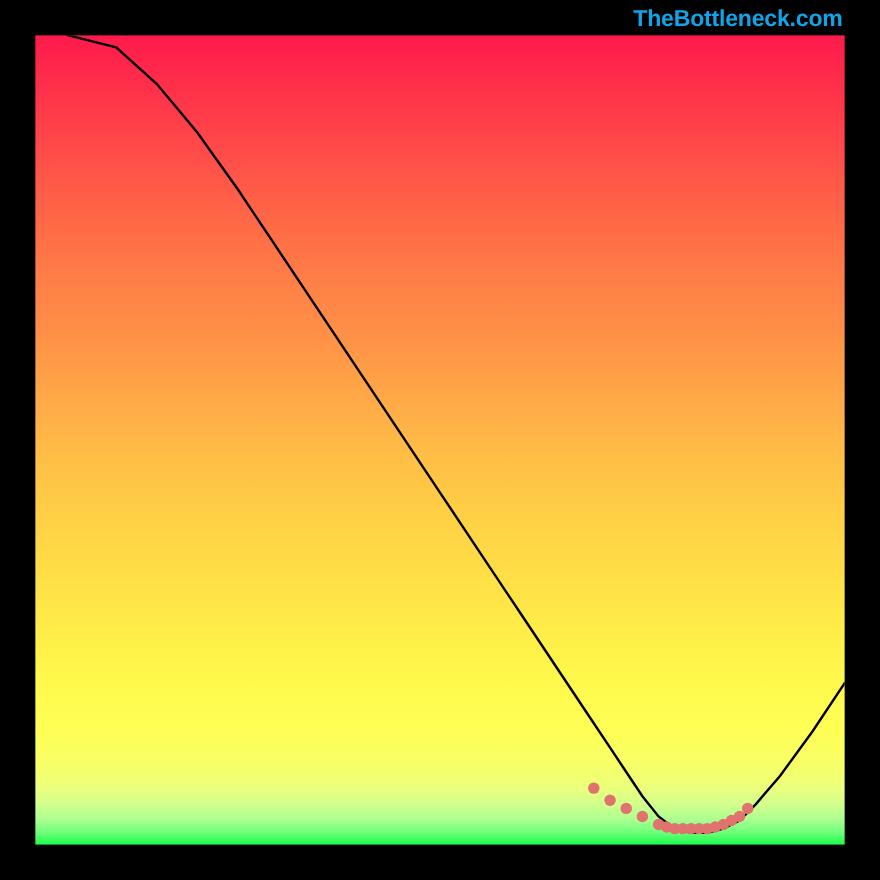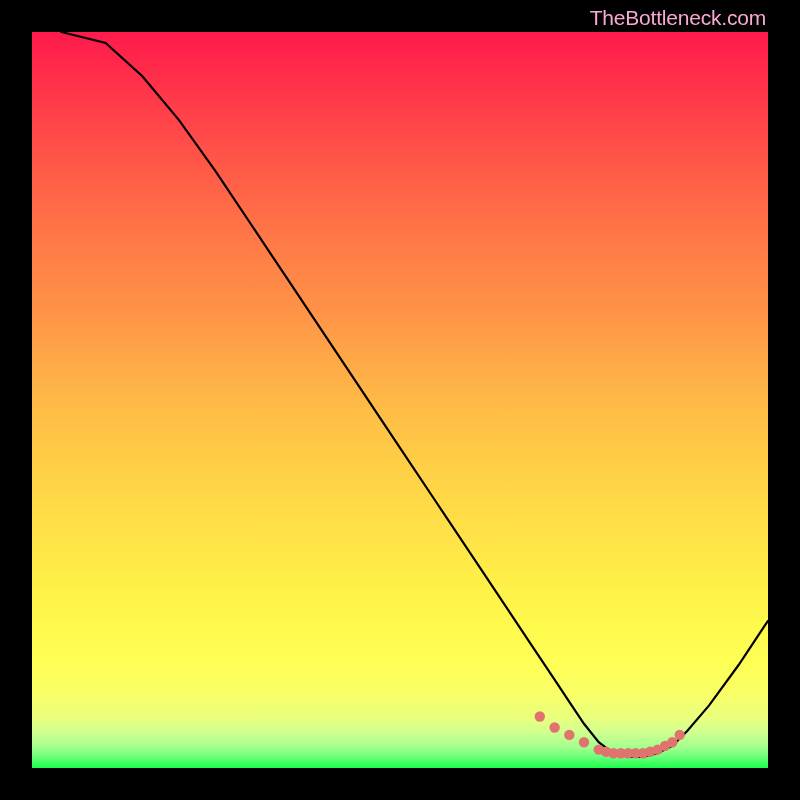--- a/index.html
+++ b/index.html
@@ -58,22 +58,22 @@
     top: 0;
     width: 100%;
     height: 100%;
     pointer-events: none;
   }
   .attribution {
     position: absolute;
     top: 6px;
     right: 34px;
     font-size: 21px;
-    font-weight: normal;
-    color: #f9a8d4;
+    font-weight: bold;
+    color: #0ea5e9;
     letter-spacing: -0.2px;
   }
 </style>
 </head>
 <body>
 
 <div class="chart-container">
 
   <div class="plot-area">
     <div class="gradient-bg"></div>

